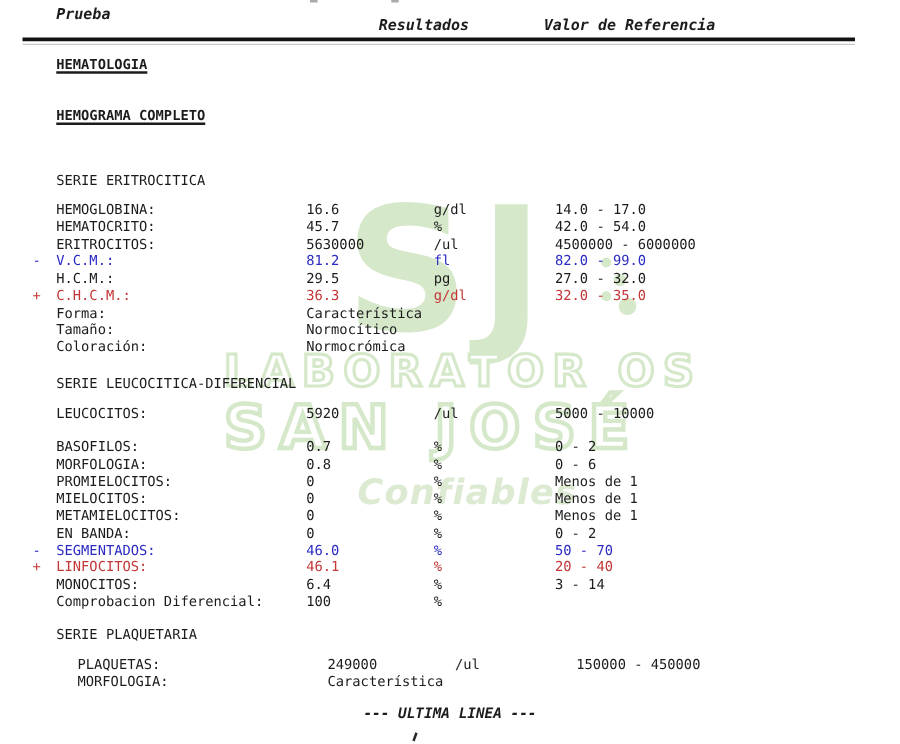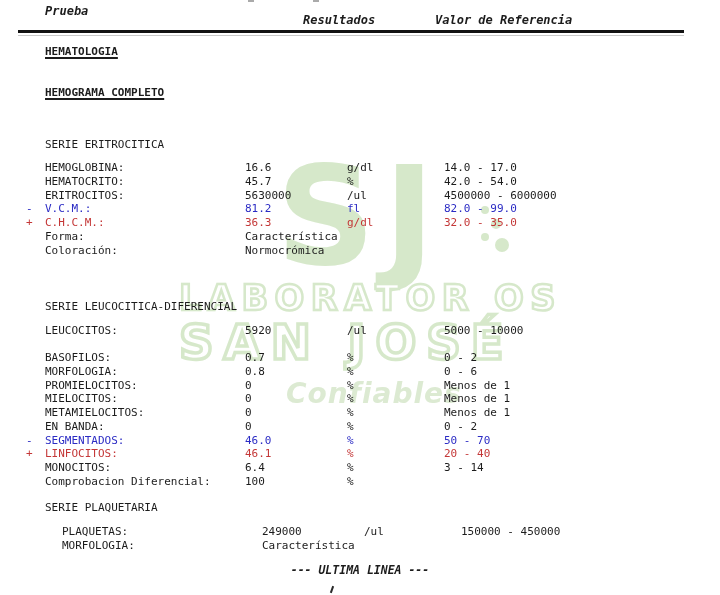--- a/index.html
+++ b/index.html
@@ -109,37 +109,51 @@
         </div>
 
         <div class="trow low">
           <span class="c-flag">-</span>
           <span class="c-label">V.C.M.:</span>
           <span class="c-result">81.2</span>
           <span class="c-unit">fl</span>
           <span class="c-ref">82.0 - 99.0</span>
         </div>
 
+        <div class="trow">
+          <span class="c-flag"></span>
+          <span class="c-label">H.C.M.:</span>
+          <span class="c-result">29.5</span>
+          <span class="c-unit">pg</span>
+          <span class="c-ref">27.0 - 32.0</span>
+        </div>
 
         <div class="trow high">
           <span class="c-flag">+</span>
           <span class="c-label">C.H.C.M.:</span>
           <span class="c-result">36.3</span>
           <span class="c-unit">g/dl</span>
           <span class="c-ref">32.0 - 35.0</span>
         </div>
 
         <div class="trow">
           <span class="c-flag"></span>
           <span class="c-label">Forma:</span>
           <span class="c-result">Característica</span>
           <span class="c-unit"></span>
           <span class="c-ref"></span>
         </div>
 
+        <div class="trow">
+          <span class="c-flag"></span>
+          <span class="c-label">Tamaño:</span>
+          <span class="c-result">Normocítico</span>
+          <span class="c-unit"></span>
+          <span class="c-ref"></span>
+        </div>
 
         <div class="trow">
           <span class="c-flag"></span>
           <span class="c-label">Coloración:</span>
           <span class="c-result">Normocrómica</span>
           <span class="c-unit"></span>
           <span class="c-ref"></span>
         </div>
       </div>
 

